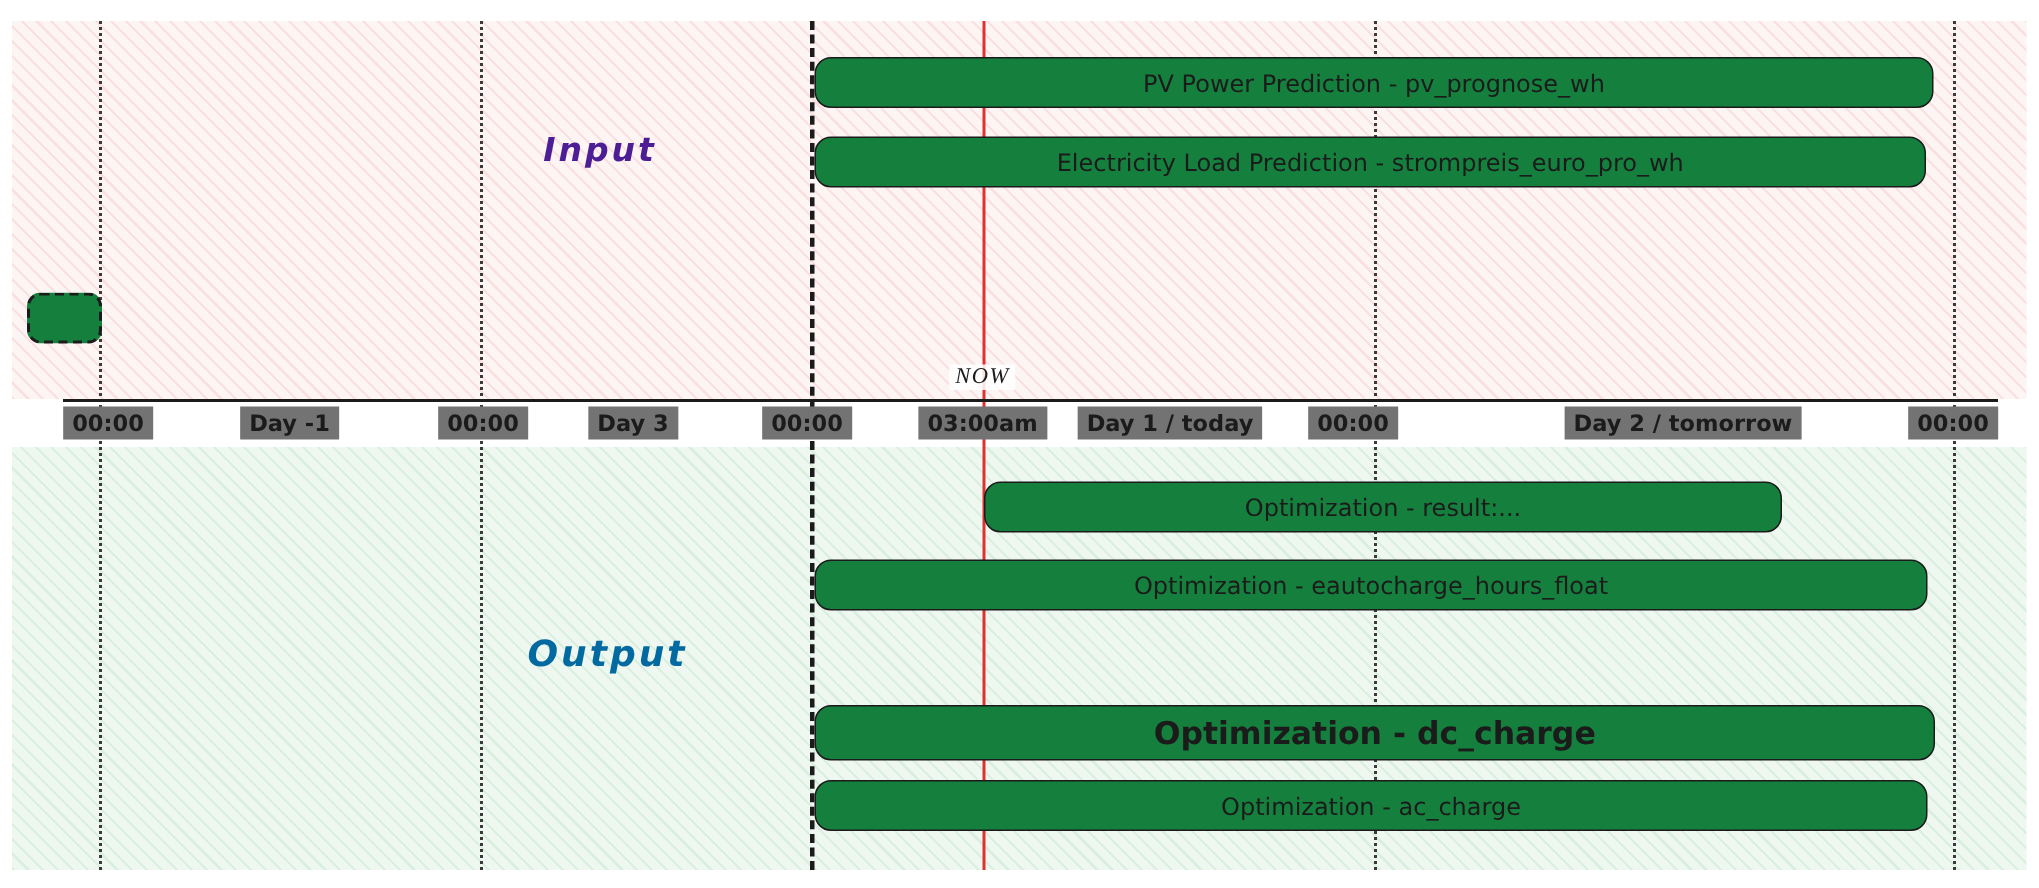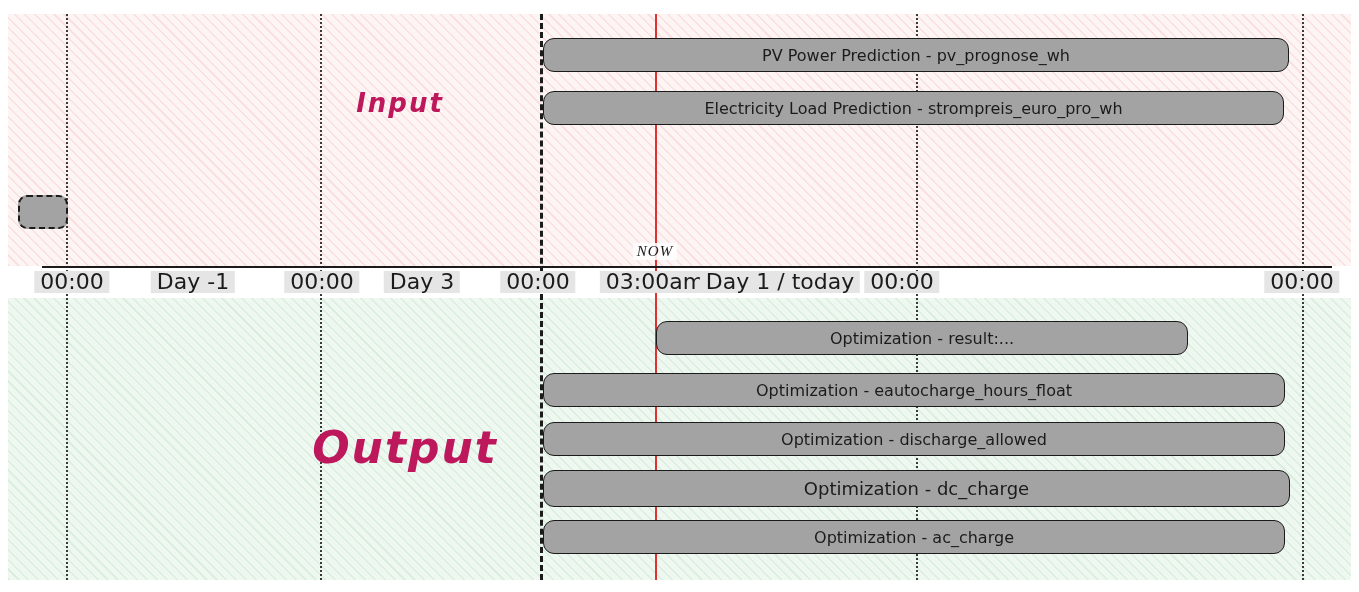--- a/index.html
+++ b/index.html
@@ -58,26 +58,27 @@
   }
   .vline-dotted { border-left: 2px dotted #3a3a3a; }
   .vline-dashed-thick { border-left: 3.5px dashed #1b1b1b; }
   .vline-now { border-left: 2.5px solid #e03131; }
 
   
   .tick {
     position: absolute;
     top: 271px;
     transform: translateX(-50%);
-    background: #e5e5e5;
+    background: #737373;
     padding: 0 6px;
-    font-size: 22px;
+    font-size: 15px;
     line-height: 22px;
     white-space: nowrap;
     z-index: 3;
+    font-weight: bold;
   }
 
   .now-label {
     position: absolute;
     top: 243px;
     transform: translateX(-50%);
     background: rgba(255,255,255,0.85);
     padding: 0 4px;
     font-size: 15px;
     font-style: italic;
@@ -85,49 +86,49 @@
     white-space: nowrap;
     z-index: 3;
     font-family: Liberation Serif, serif;
   }
 
   
   .bar {
     position: absolute;
     height: 34px;
     box-sizing: border-box;
-    background: #a3a3a3;
+    background: #15803d;
     border: 1.6px solid #1b1b1b;
     border-radius: 11px;
     display: flex;
     align-items: center;
     justify-content: center;
     font-size: 16px;
     white-space: nowrap;
     z-index: 2;
   }
-  .bar-large { height: 37px; font-size: 18px; }
+  .bar-large { height: 37px; font-size: 21px; font-weight: bold; }
   .bar-stub {
     border-style: dashed;
     border-width: 2px;
     border-radius: 9px;
   }
 
   
   .region-label {
     position: absolute;
     transform: translateX(-50%);
     font-weight: bold;
     font-style: italic;
     letter-spacing: 2px;
     z-index: 2;
     white-space: nowrap;
   }
-  .region-label-input { color: #be185d; font-size: 26px; }
-  .region-label-output { color: #be185d; font-size: 44px; }
+  .region-label-input { color: #4c1d95; font-size: 22px; }
+  .region-label-output { color: #0369a1; font-size: 24px; }
 </style>
 </head>
 <body>
 
 <div class="canvas">
 
   <div class="region region-input"></div>
   <div class="region region-output"></div>
 
   <div class="vline vline-dotted" style="left:66px"></div>
@@ -141,29 +142,29 @@
 
   <div class="region-label region-label-input" style="left:400px; top:88px">Input</div>
   <div class="region-label region-label-output" style="left:405px; top:422px">Output</div>
 
   <div class="bar" style="left:543px; top:38px; width:746px">PV Power Prediction - pv_prognose_wh</div>
   <div class="bar" style="left:543px; top:91px; width:741px">Electricity Load Prediction - strompreis_euro_pro_wh</div>
   <div class="bar bar-stub" style="left:18px; top:195px; width:50px"></div>
 
   <div class="bar" style="left:656px; top:321px; width:532px">Optimization - result:...</div>
   <div class="bar" style="left:543px; top:373px; width:742px">Optimization - eautocharge_hours_float</div>
-  <div class="bar" style="left:543px; top:422px; width:742px">Optimization - discharge_allowed</div>
   <div class="bar bar-large" style="left:543px; top:470px; width:747px">Optimization - dc_charge</div>
   <div class="bar" style="left:543px; top:520px; width:742px">Optimization - ac_charge</div>
 
   <div class="now-label" style="left:655px">NOW</div>
 
   <div class="tick" style="left:72px">00:00</div>
   <div class="tick" style="left:193px">Day -1</div>
   <div class="tick" style="left:322px">00:00</div>
   <div class="tick" style="left:422px">Day 3</div>
   <div class="tick" style="left:538px">00:00</div>
   <div class="tick" style="left:655px">03:00am</div>
   <div class="tick" style="left:780px">Day 1 / today</div>
   <div class="tick" style="left:902px">00:00</div>
+  <div class="tick" style="left:1122px">Day 2 / tomorrow</div>
   <div class="tick" style="left:1302px">00:00</div>
 
 </div>
 
 </body></html>

